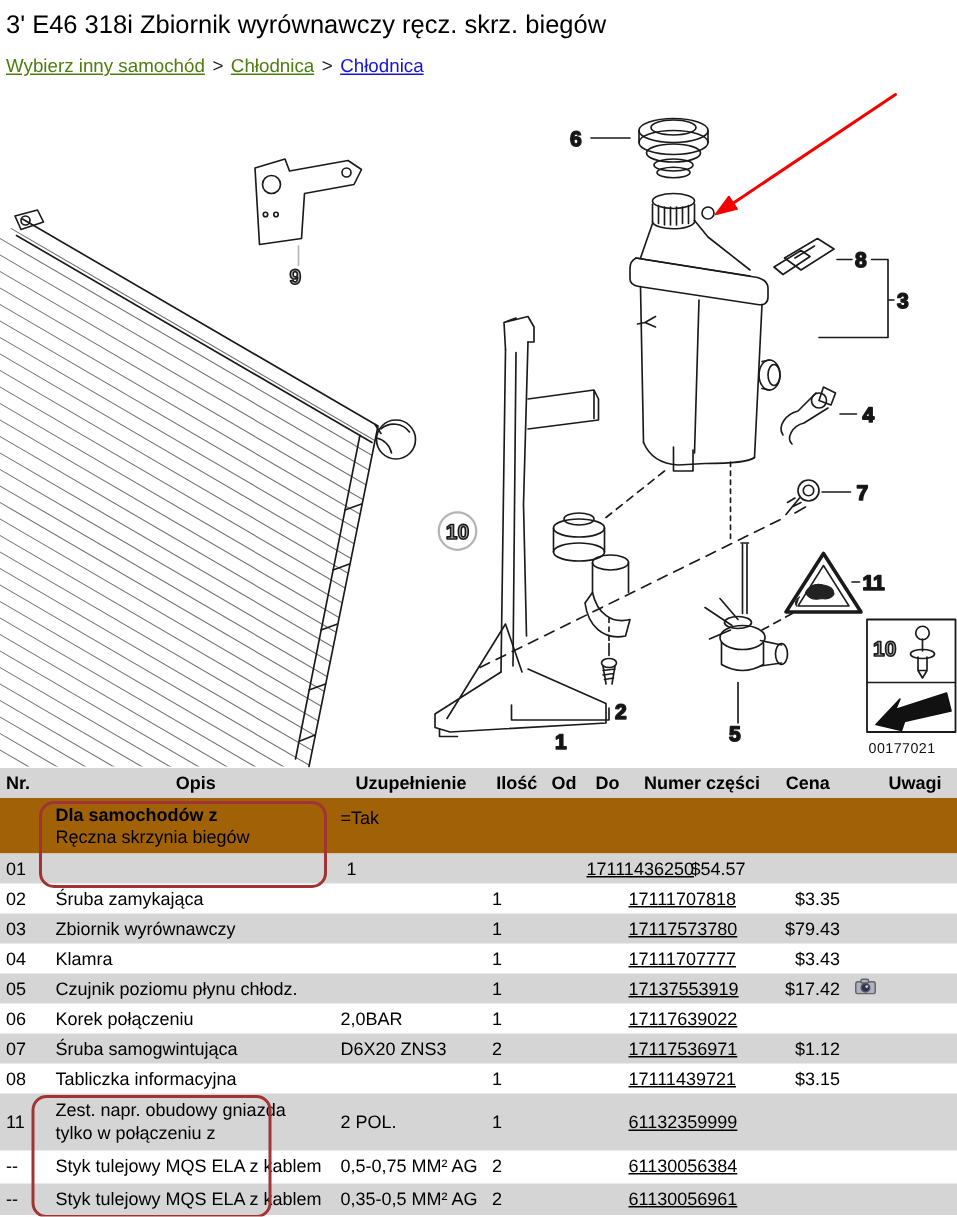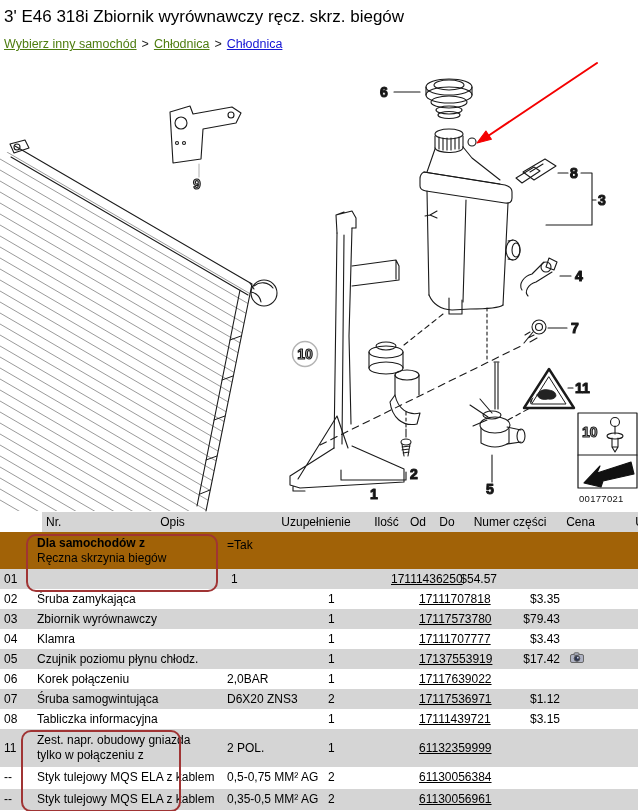--- a/index.html
+++ b/index.html
@@ -10,21 +10,21 @@
   .crumbs a[data-state="visited"]{color:#4d7c0f;}
   .crumbs a[data-state="new"]{color:#1414d4;}
   .crumbs .sep{color:#222;margin:0 5px;}
   svg.diagram{display:block;margin-top:1px;}
   svg.diagram text{font-family:"Liberation Sans",sans-serif;}
   .callout{font-weight:bold;font-size:14px;fill:#111;cursor:pointer;}
   .callout-gray{font-weight:bold;font-size:14px;fill:#b4b4b4;}
   .table-wrap{position:relative;font-size:12px;line-height:1.25;}
   .trow{display:grid;grid-template-columns:32px 192px 97px 40px 30px 28px 98px 63px 58px;align-items:center;}
   .gray{background:#d5d5d5;}
-  .t-head{height:20px;font-weight:normal;background:#d5d5d5;margin-left:42px;}
+  .t-head{height:20px;font-weight:bold;background:#d5d5d5;}
   .t-head>div{text-align:center;}
   .t-head .c-nr{text-align:left;}
   .r-single{height:20px;}
   .r-last{height:21.5px;}
   .r-double{height:38px;}
   .grp{height:37px;align-items:center;background:#a16207;}
   .c-nr{padding-left:4px;}
   .c-opis{padding-left:5px;}
   .c-uzup{padding-left:3px;}
   .c-ilosc{padding-left:7px;}

